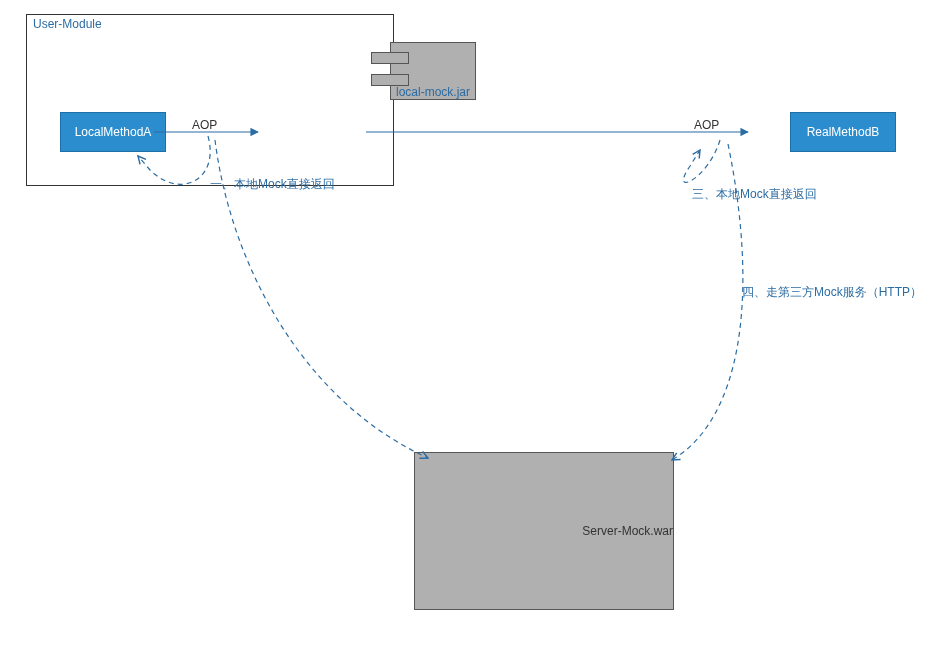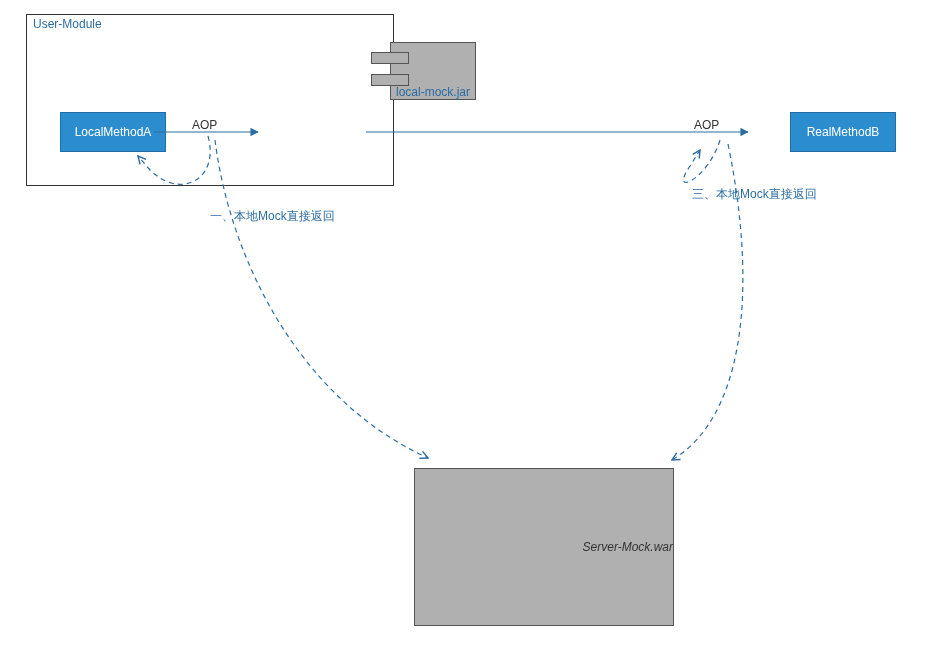--- a/index.html
+++ b/index.html
@@ -95,29 +95,30 @@
 
   <div class="blue-box" style="left:60px; top:112px; width:106px; height:40px;">
     <span>LocalMethodA</span>
   </div>
 
 
   <div class="blue-box" style="left:750px; top:112px; width:106px; height:40px;margin-left:40px;">
     <span>RealMethodB</span>
   </div>
 
-  <div class="grey-box" style="left:414px; top:468px; width:260px; height:158px;font-style:italic;">
+  <div class="grey-box" style="left:414px; top:452px; width:260px; height:158px;">
     <span>Server-Mock.war</span>
   </div>
 
   <div class="label black" style="left:192px; top:118px;">AOP</div>
   <div class="label black" style="left:694px; top:118px;">AOP</div>
 
-  <div class="label" style="left:162px; top:208px;margin-left:48px;">一、本地Mock直接返回</div>
+  <div class="label" style="left:162px; top:176px;margin-left:48px;">一、本地Mock直接返回</div>
   <div class="label" style="left:692px; top:186px;text-align:center;">三、本地Mock直接返回</div>
+  <div class="label" style="left:742px; top:284px;">四、走第三方Mock服务（HTTP）</div>
 
   <svg class="overlay">
     <defs>
       <marker id="arrow-blue" viewBox="0 0 10 10" refX="9" refY="5" markerWidth="7" markerHeight="7" orient="auto-start-reverse">
         <path d="M 0 0 L 10 5 L 0 10 z" fill="#2b6ca3"></path>
       </marker>
       <marker id="arrow-blue-open" viewBox="0 0 10 10" refX="9" refY="5" markerWidth="8" markerHeight="8" orient="auto-start-reverse">
         <path d="M 1 1 L 9 5 L 1 9" fill="none" stroke="#2b6ca3" stroke-width="1.5"></path>
       </marker>
     </defs>

